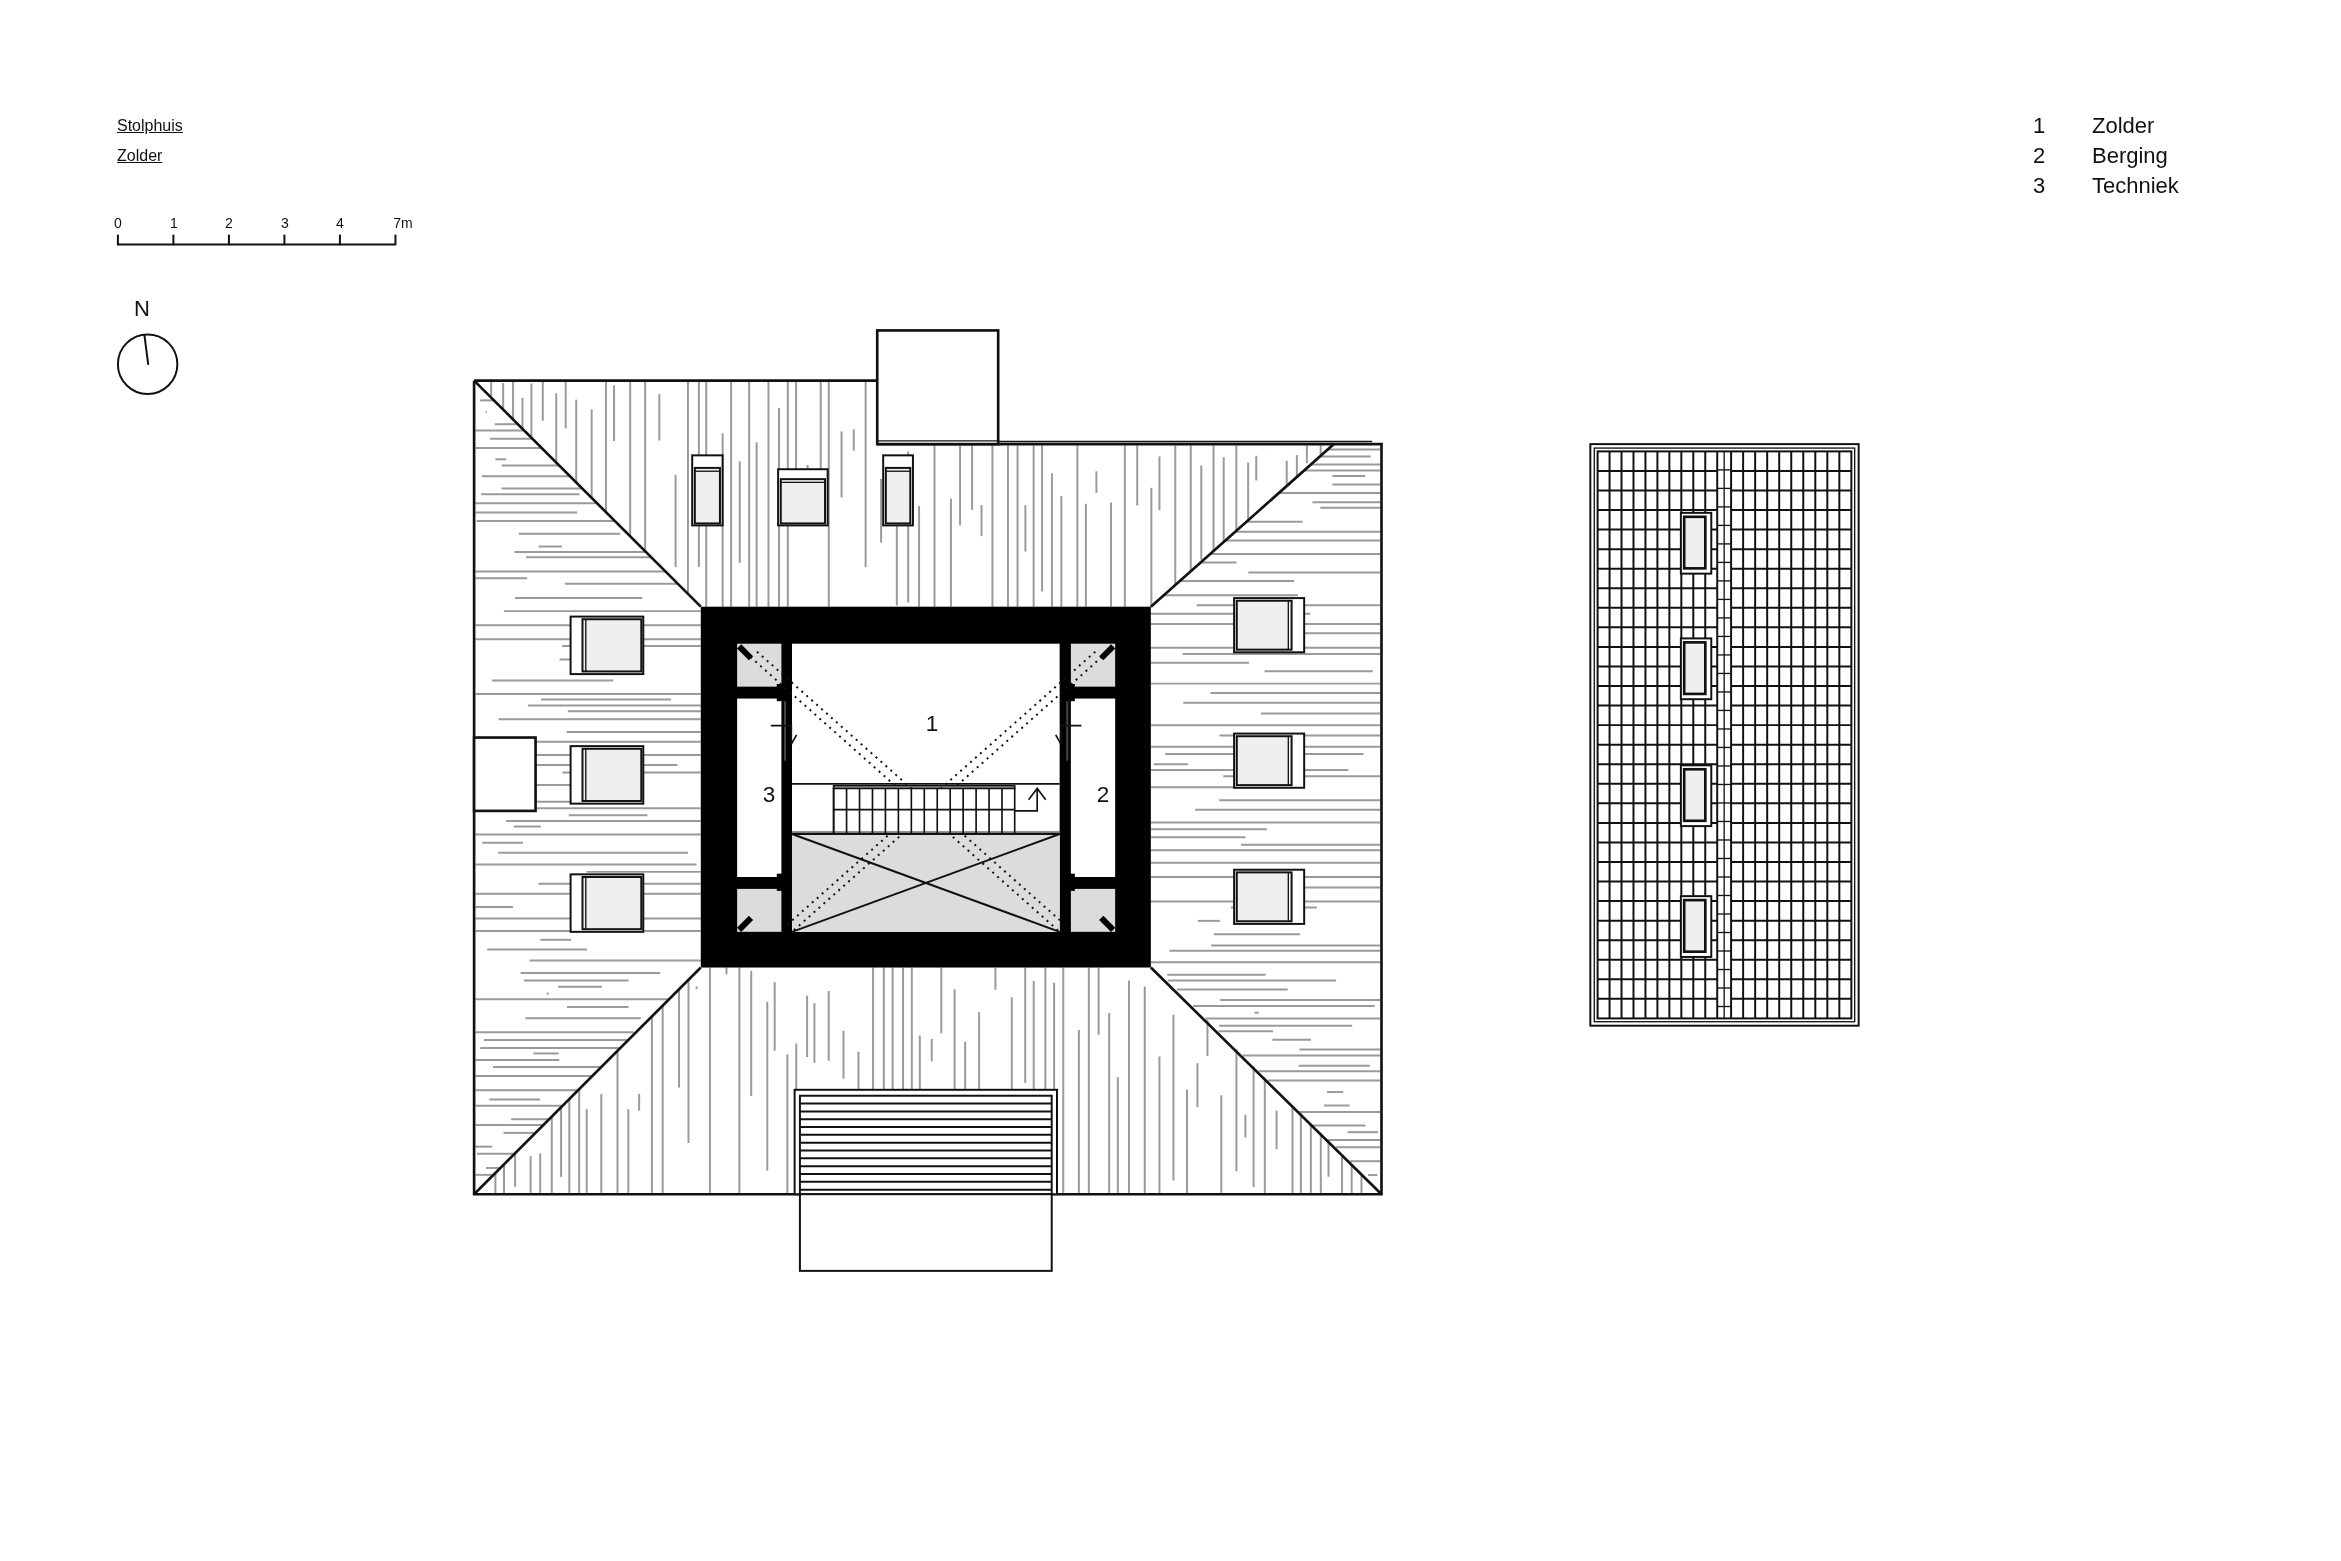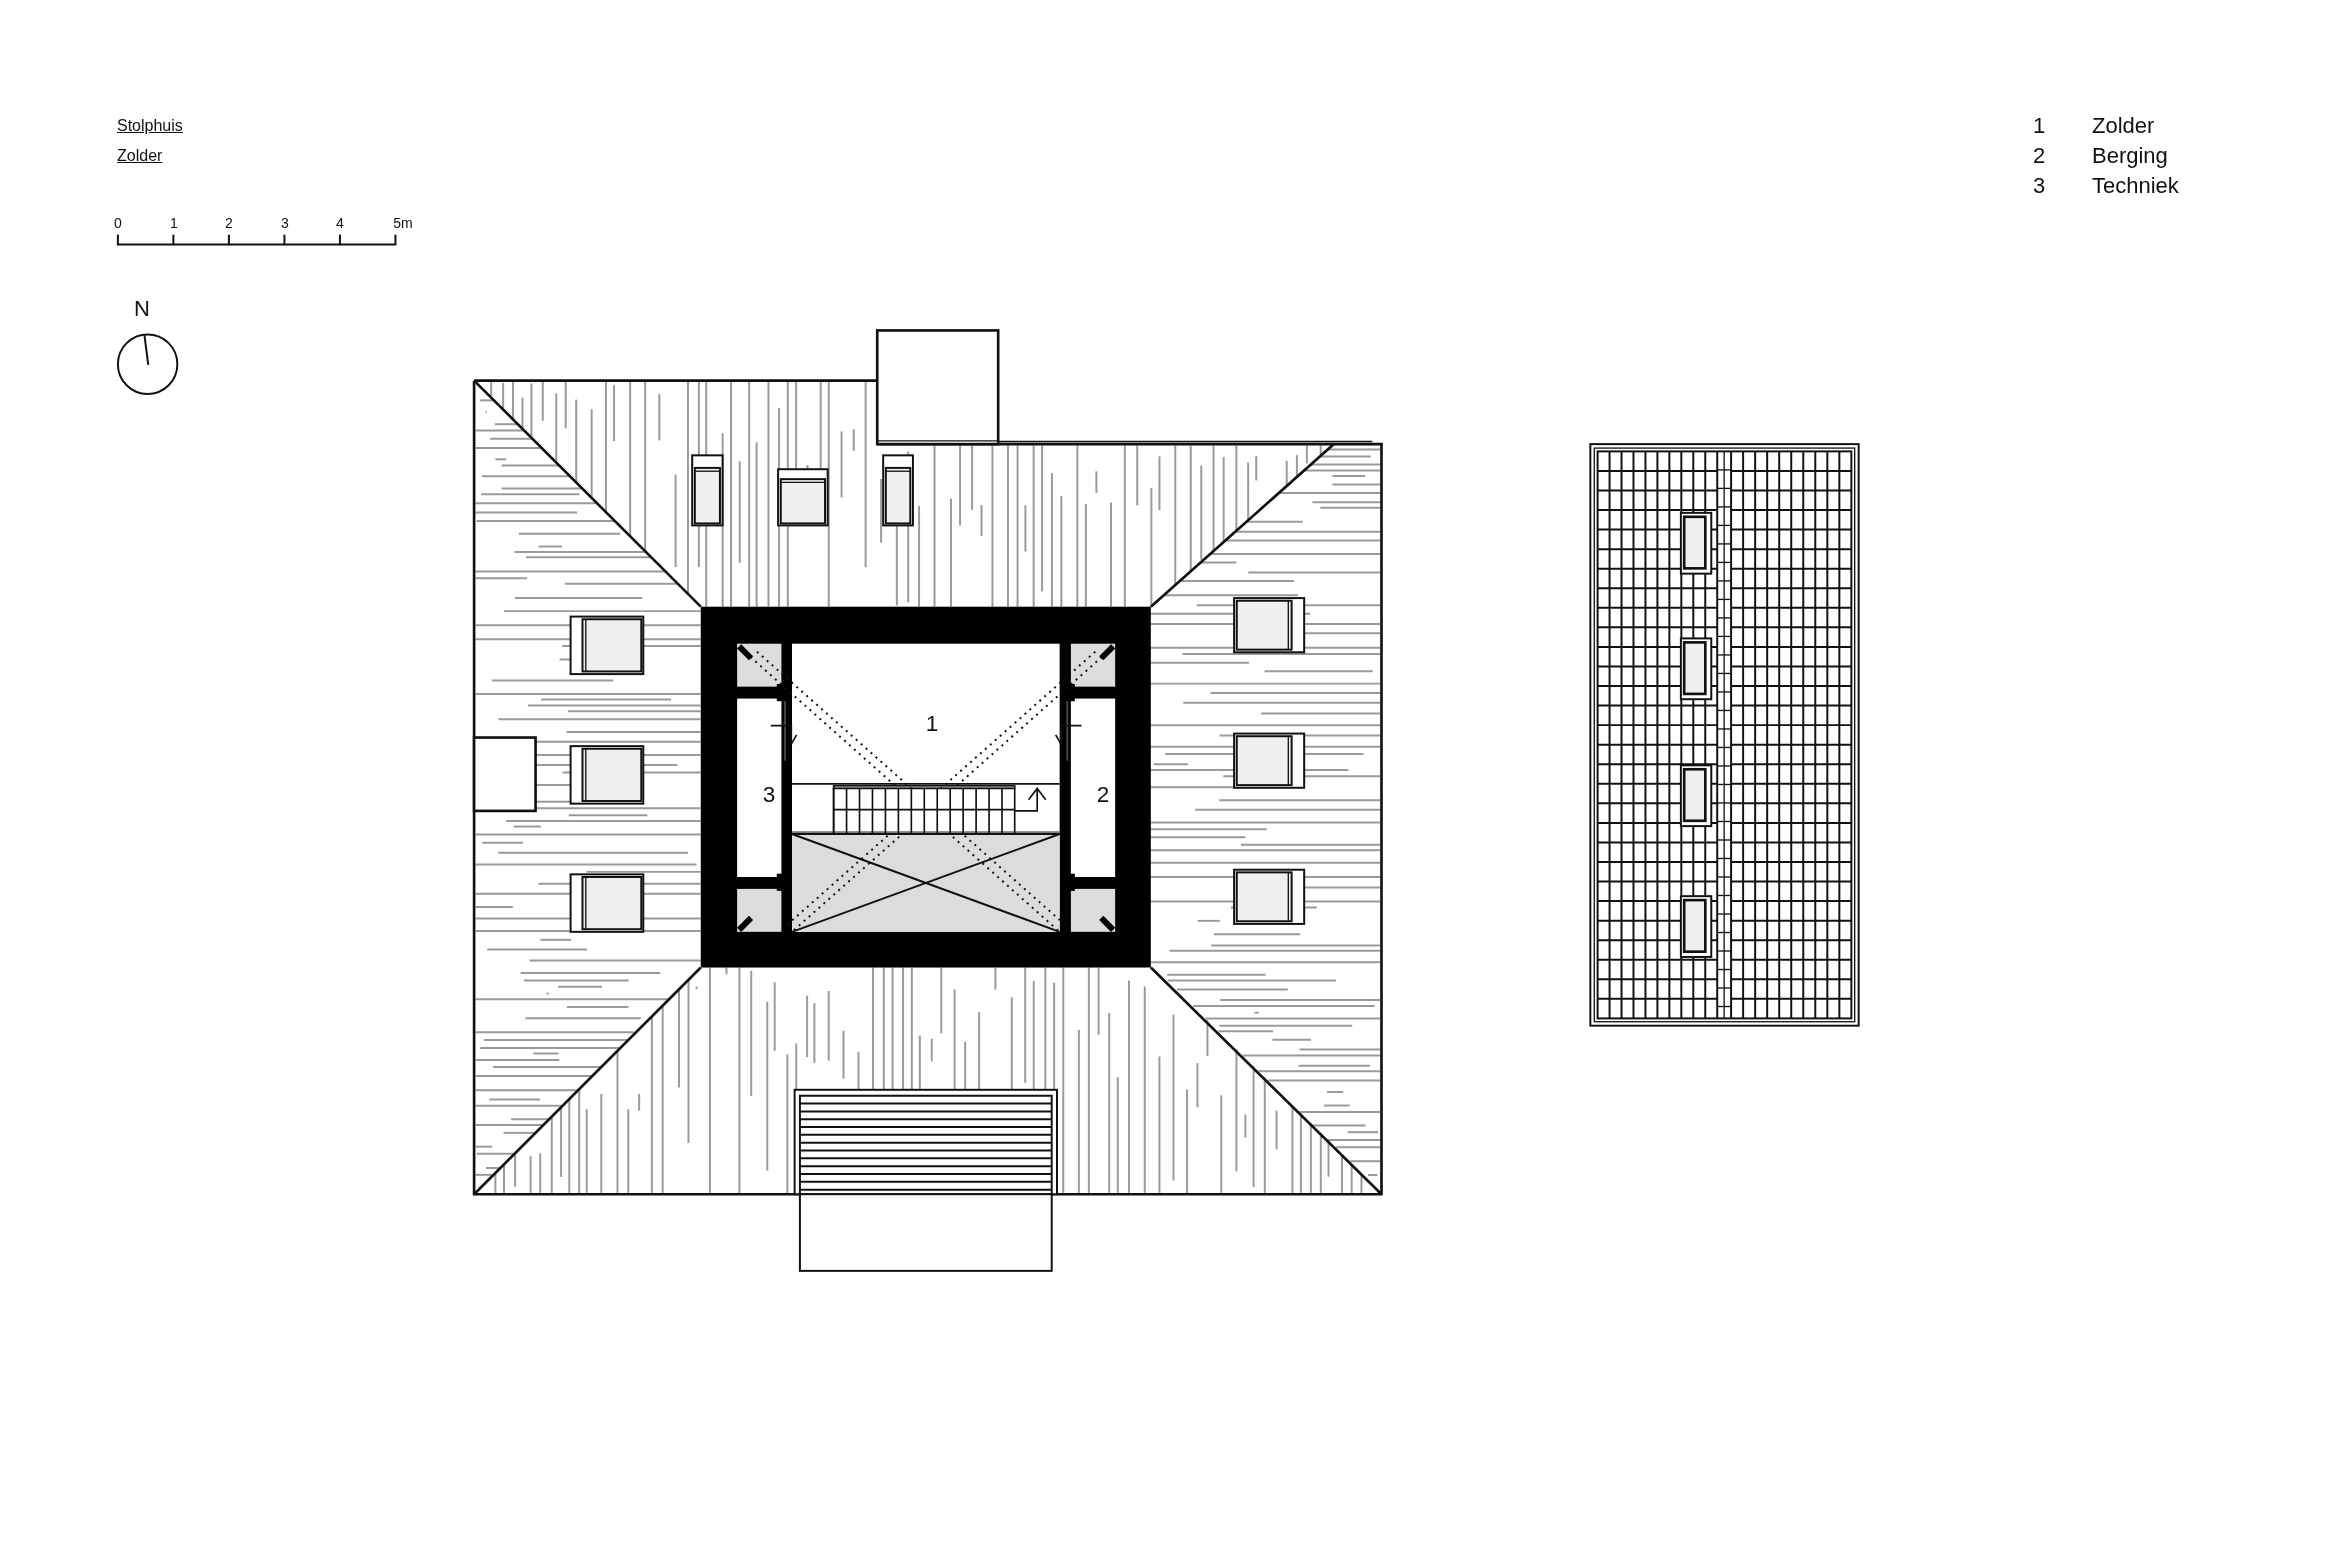--- a/index.html
+++ b/index.html
@@ -22,21 +22,21 @@
   <div>Stolphuis</div>
   <div>Zolder</div>
 </div>
 
 <div>
   <span class="scale-label" style="left:118px">0</span>
   <span class="scale-label" style="left:174px">1</span>
   <span class="scale-label" style="left:229px">2</span>
   <span class="scale-label" style="left:285px">3</span>
   <span class="scale-label" style="left:340px">4</span>
-  <span class="scale-label" style="left:403px">5m</span>
+  <span class="scale-label" style="left:403px">7m</span>
 </div>
 
 <div class="north-label">N</div>
 
 <div class="legend">
   <div class="legend-row">
     <span class="legend-num">1</span>
     <span>Zolder</span>
   </div>
   <div class="legend-row">

